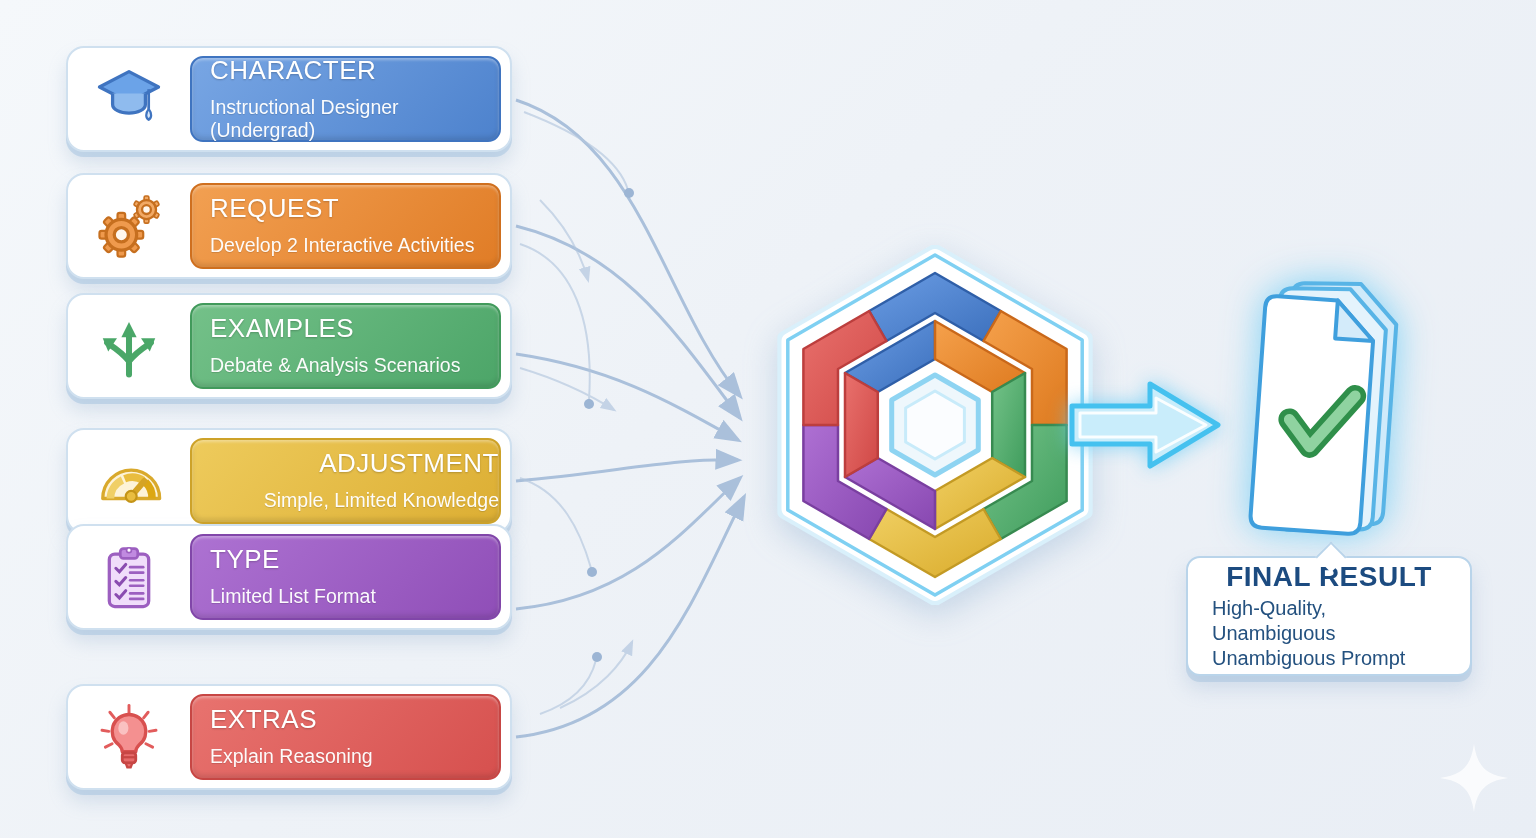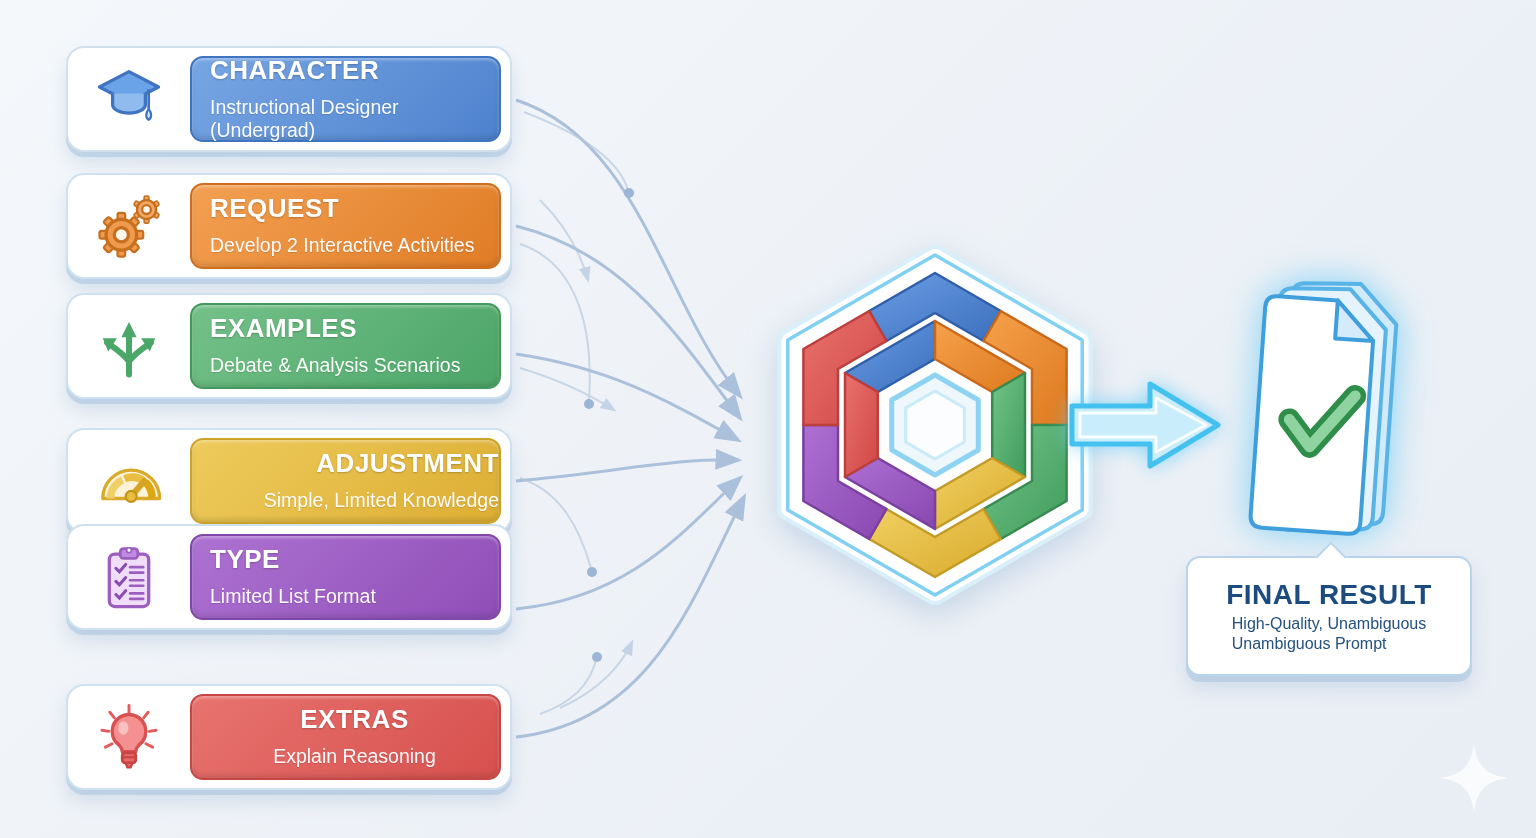--- a/index.html
+++ b/index.html
@@ -21,33 +21,33 @@
     position:absolute; left:0; top:0; width:122px; height:100%;
     display:flex; align-items:center; justify-content:center;
   }
   .card .pill {
     position:absolute; left:122px; right:9px; top:8px; bottom:8px;
     border-radius:13px; padding-left:18px;
     display:flex; flex-direction:column; justify-content:center;
     box-shadow:inset 0 2px 3px rgba(255,255,255,.35), inset 0 -3px 5px rgba(0,0,0,.12);
   }
   .pill .t {
-    color:#ffffff; font-size:26px; font-weight:700; letter-spacing:.5px;
+    color:#ffffff; font-size:26px; font-weight:400; letter-spacing:.5px;
     text-shadow:0 1px 2px rgba(0,0,0,.22); line-height:1.15;
   }
   .pill .s {
     color:#ffffff; font-size:19.5px; font-weight:400; opacity:.97;
     text-shadow:0 1px 1px rgba(0,0,0,.15); line-height:1.2; margin-top:10px;
   }
   .p-blue   { background:linear-gradient(135deg,#78a6e4,#4d82cd); border:2px solid #3f74c0; }
   .p-orange { background:linear-gradient(135deg,#f2a052,#e07c26); border:2px solid #cf6f1e; }
   .p-green  { background:linear-gradient(135deg,#74c189,#4ca568); border:2px solid #419a5b; }
   .p-yellow { background:linear-gradient(135deg,#eecb5c,#dcae33); border:2px solid #cda229;align-items:flex-end; }
   .p-purple { background:linear-gradient(135deg,#ad72d2,#8f4eb7); border:2px solid #8146a9; }
-  .p-red    { background:linear-gradient(135deg,#e8736f,#d6504e); border:2px solid #c74644;text-align:center; }
+  .p-red    { background:linear-gradient(135deg,#e8736f,#d6504e); border:2px solid #c74644; }
 
   
   svg.flow { position:absolute; left:0; top:0; width:1536px; height:838px; }
 
   
   svg.hexwrap { position:absolute; left:755px; top:245px; width:360px; height:360px;
     filter:drop-shadow(0 10px 16px rgba(120,160,200,.35)); }
 
   
   svg.bigarrow { position:absolute; left:1068px; top:372px; width:158px; height:106px;
@@ -64,21 +64,21 @@
     box-shadow:0 6px 0 rgba(160,190,220,.45), 0 12px 20px rgba(140,170,205,.3);
     display:flex; flex-direction:column; align-items:center; justify-content:center;
     text-align:left; padding:6px 24px;
   }
   .result-box .pointer {
     position:absolute; top:-12px; left:132px; width:22px; height:22px;
     background:#ffffff; border-left:2px solid #b9d4ea; border-top:2px solid #b9d4ea;
     transform:rotate(45deg);
   }
   .result-box .rt { color:#1c4b80; font-size:28px; font-weight:800; letter-spacing:.5px; }
-  .result-box .rs { color:#24517f; font-size:16px; font-weight:500; line-height:1.25; margin-top:3px; }
+  .result-box .rs { color:#24517f; font-size:20px; font-weight:500; line-height:1.25; margin-top:3px; }
 
   .sparkle { position:absolute; left:1438px; top:742px; width:72px; height:72px; opacity:.8; }
 </style>
 </head>
 <body>
 
 <div class="stage">
 
   <svg class="flow" viewBox="0 0 1536 838">
     <defs>

